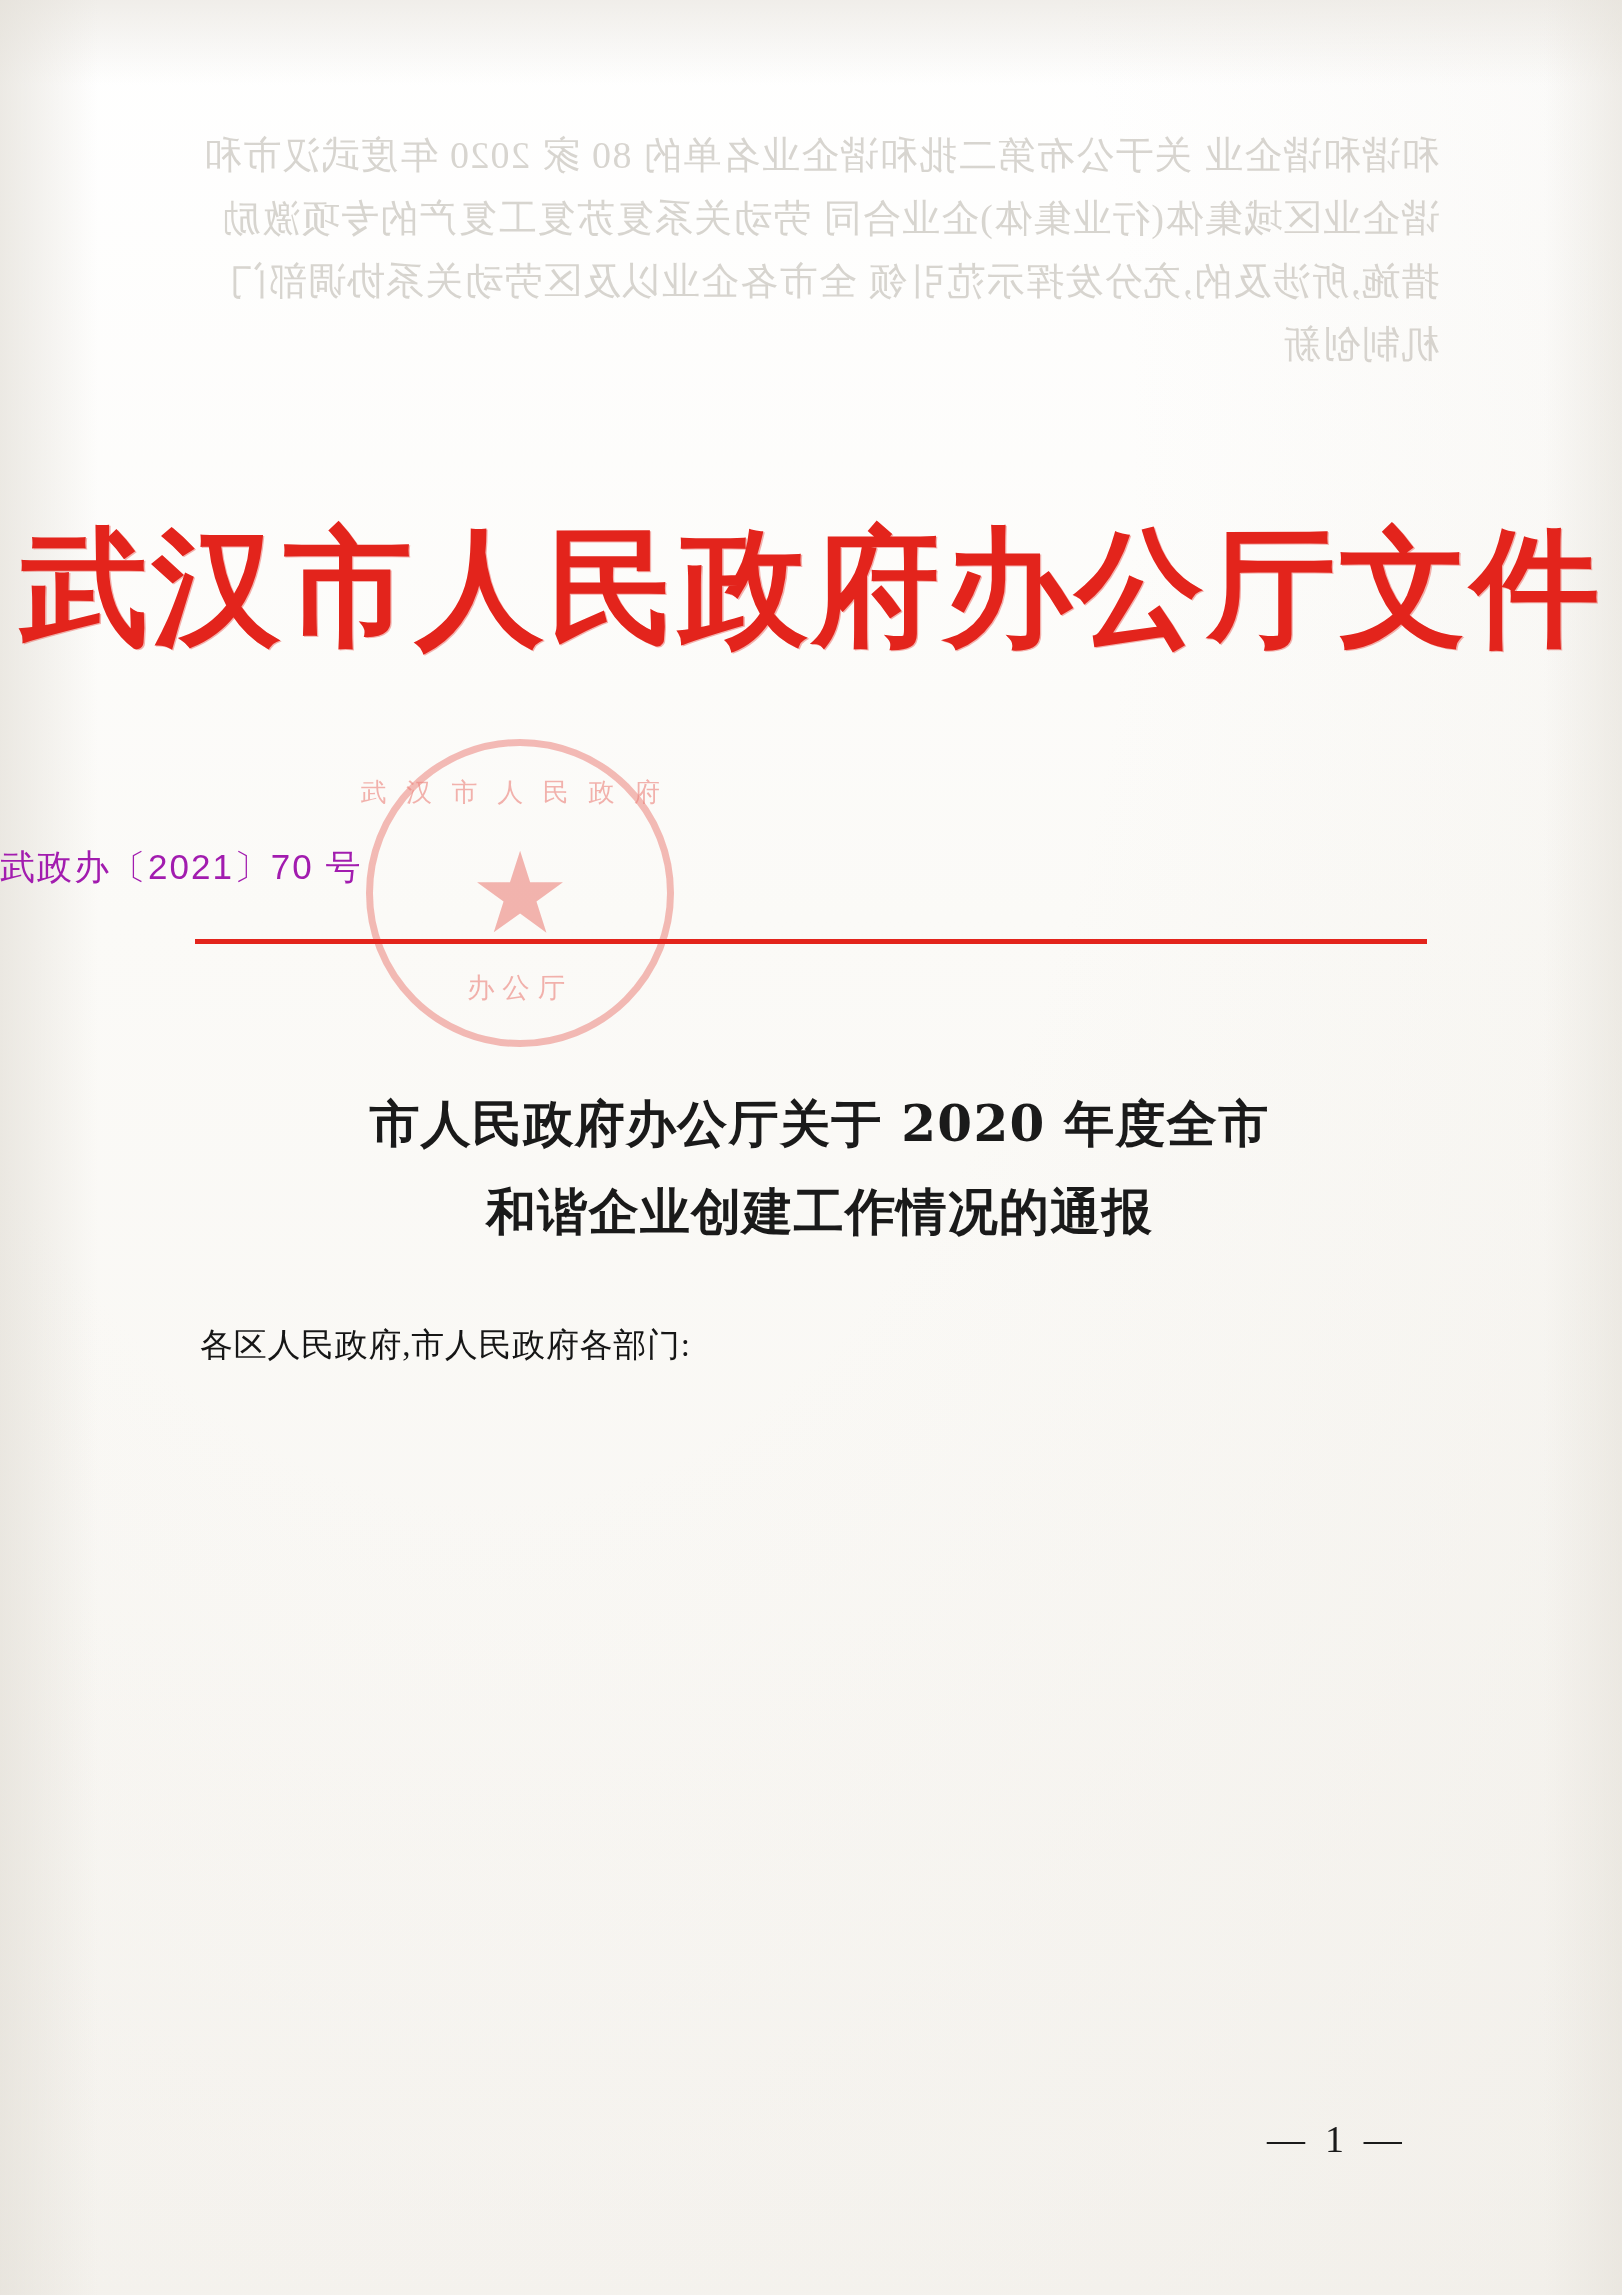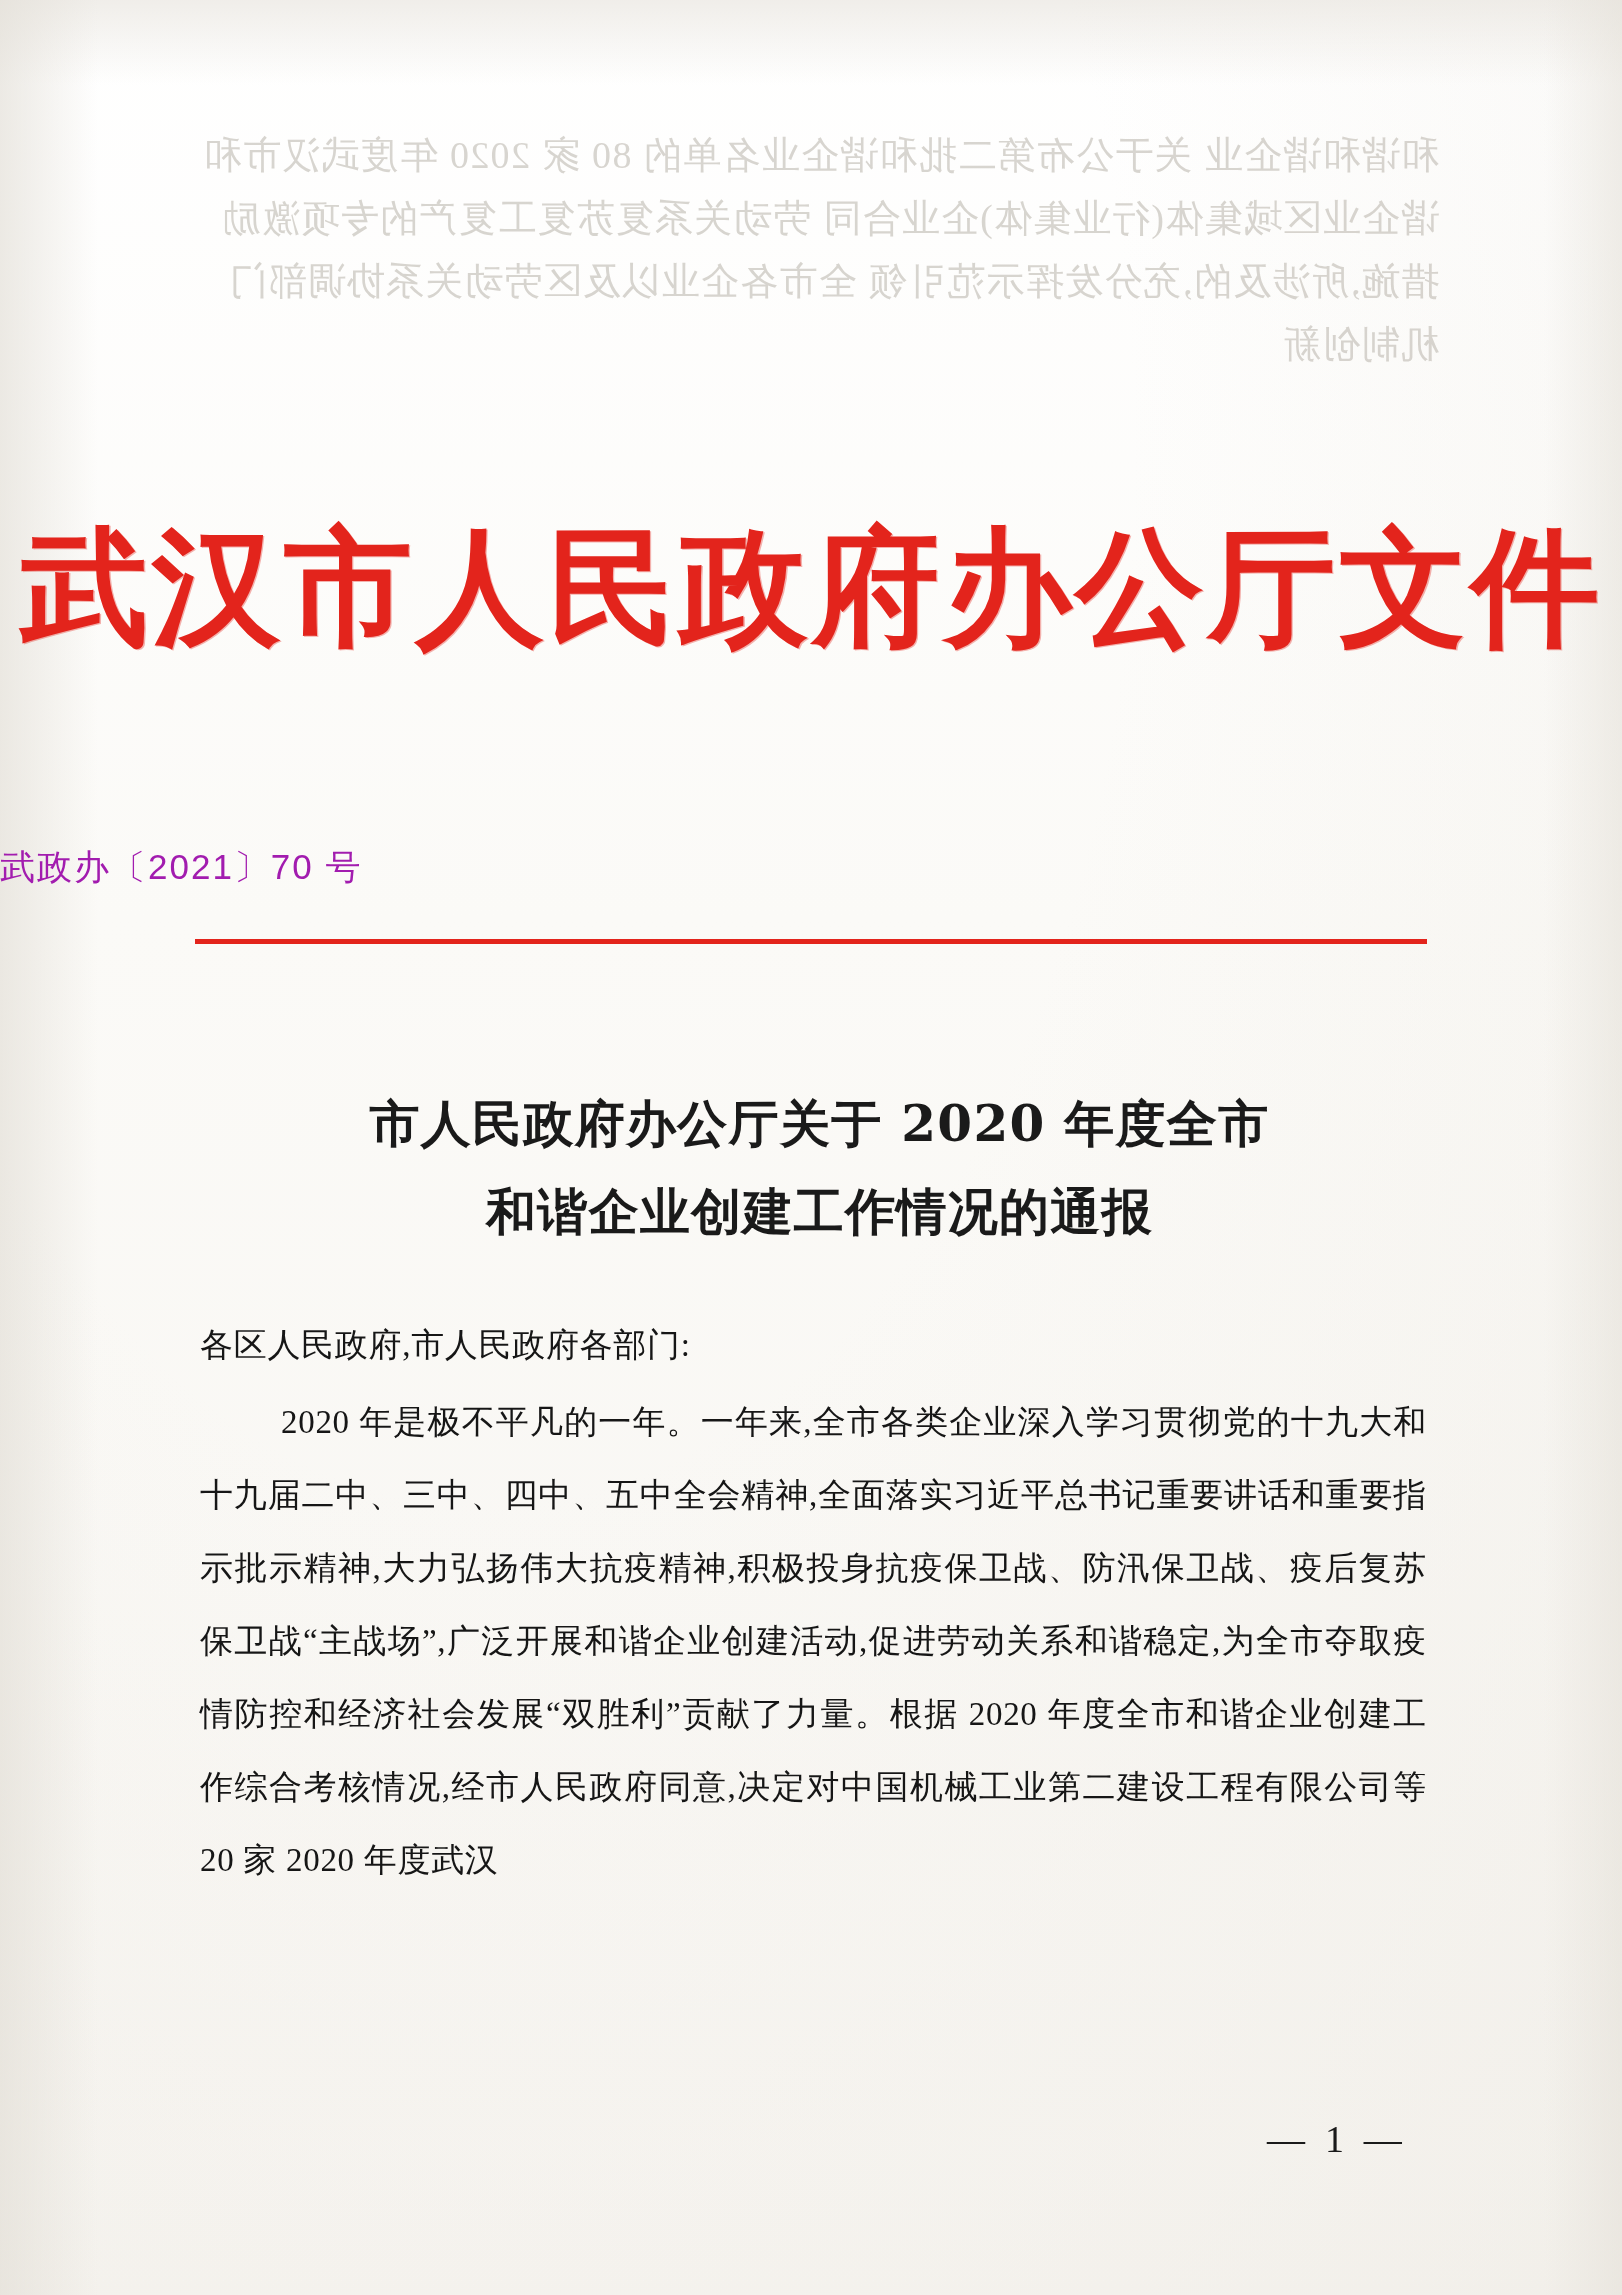--- a/index.html
+++ b/index.html
@@ -206,31 +206,35 @@
   <div class="scan-edge-top"></div>
   <div class="scan-edge-left"></div>
   <div class="scan-edge-right"></div>
 
   <div class="bleed">和谐和谐企业 关于公布第二批和谐企业名单的 80 家 2020 年度武汉市和谐企业区域集体(行业集体)企业合同 劳动关系复苏复工复产的专项激励措施,所涉及的,充分发挥示范引领 全市各企业以及区劳动关系协调部门 机制创新</div>
 
   <div class="masthead">
     <div class="masthead-title">武汉市人民政府办公厅文件</div>
   </div>
 
+  <div class="seal">
+    <div class="seal-text-top">武汉市人民政府</div>
+    <div class="seal-star">★</div>
+    <div class="seal-text-bottom">办公厅</div>
+  </div>
 
   <div class="doc-number">武政办〔2021〕70 号</div>
 
   <div class="red-rule"></div>
 
   <div class="doc-title">
     <div>市人民政府办公厅关于 2020 年度全市</div>
     <div>和谐企业创建工作情况的通报</div>
   </div>
 
   <div class="body-block">
     <p class="salutation">各区人民政府,市人民政府各部门:</p>
-    <p class="para">2020 年是极不平凡的一年。一年来,全市各类企业深入学习贯彻党的十九大和十九届二中、三中、四中、五中全会精神,全面落实习近平总书记重要讲话和重要指示批示精神,大力弘扬伟大抗疫精神,积极投身抗疫保卫战、防汛保卫战、疫后复苏保卫战“主战场”,广泛开展和谐企业创建活动,促进劳动关系和谐稳定,为全市夺取疫情防控和经济社会发展“双胜利”贡献了力量。根据 2020 年度全市和谐企业创建工作综合考核情况,经市人民政府同意,决定对中国机械工业第二建设工程有限公司等 20 家 2020 年度武汉</p>
   </div>
 
   <div class="page-number">— 1 —</div>
 
 </div>
 
 
 </body></html>

